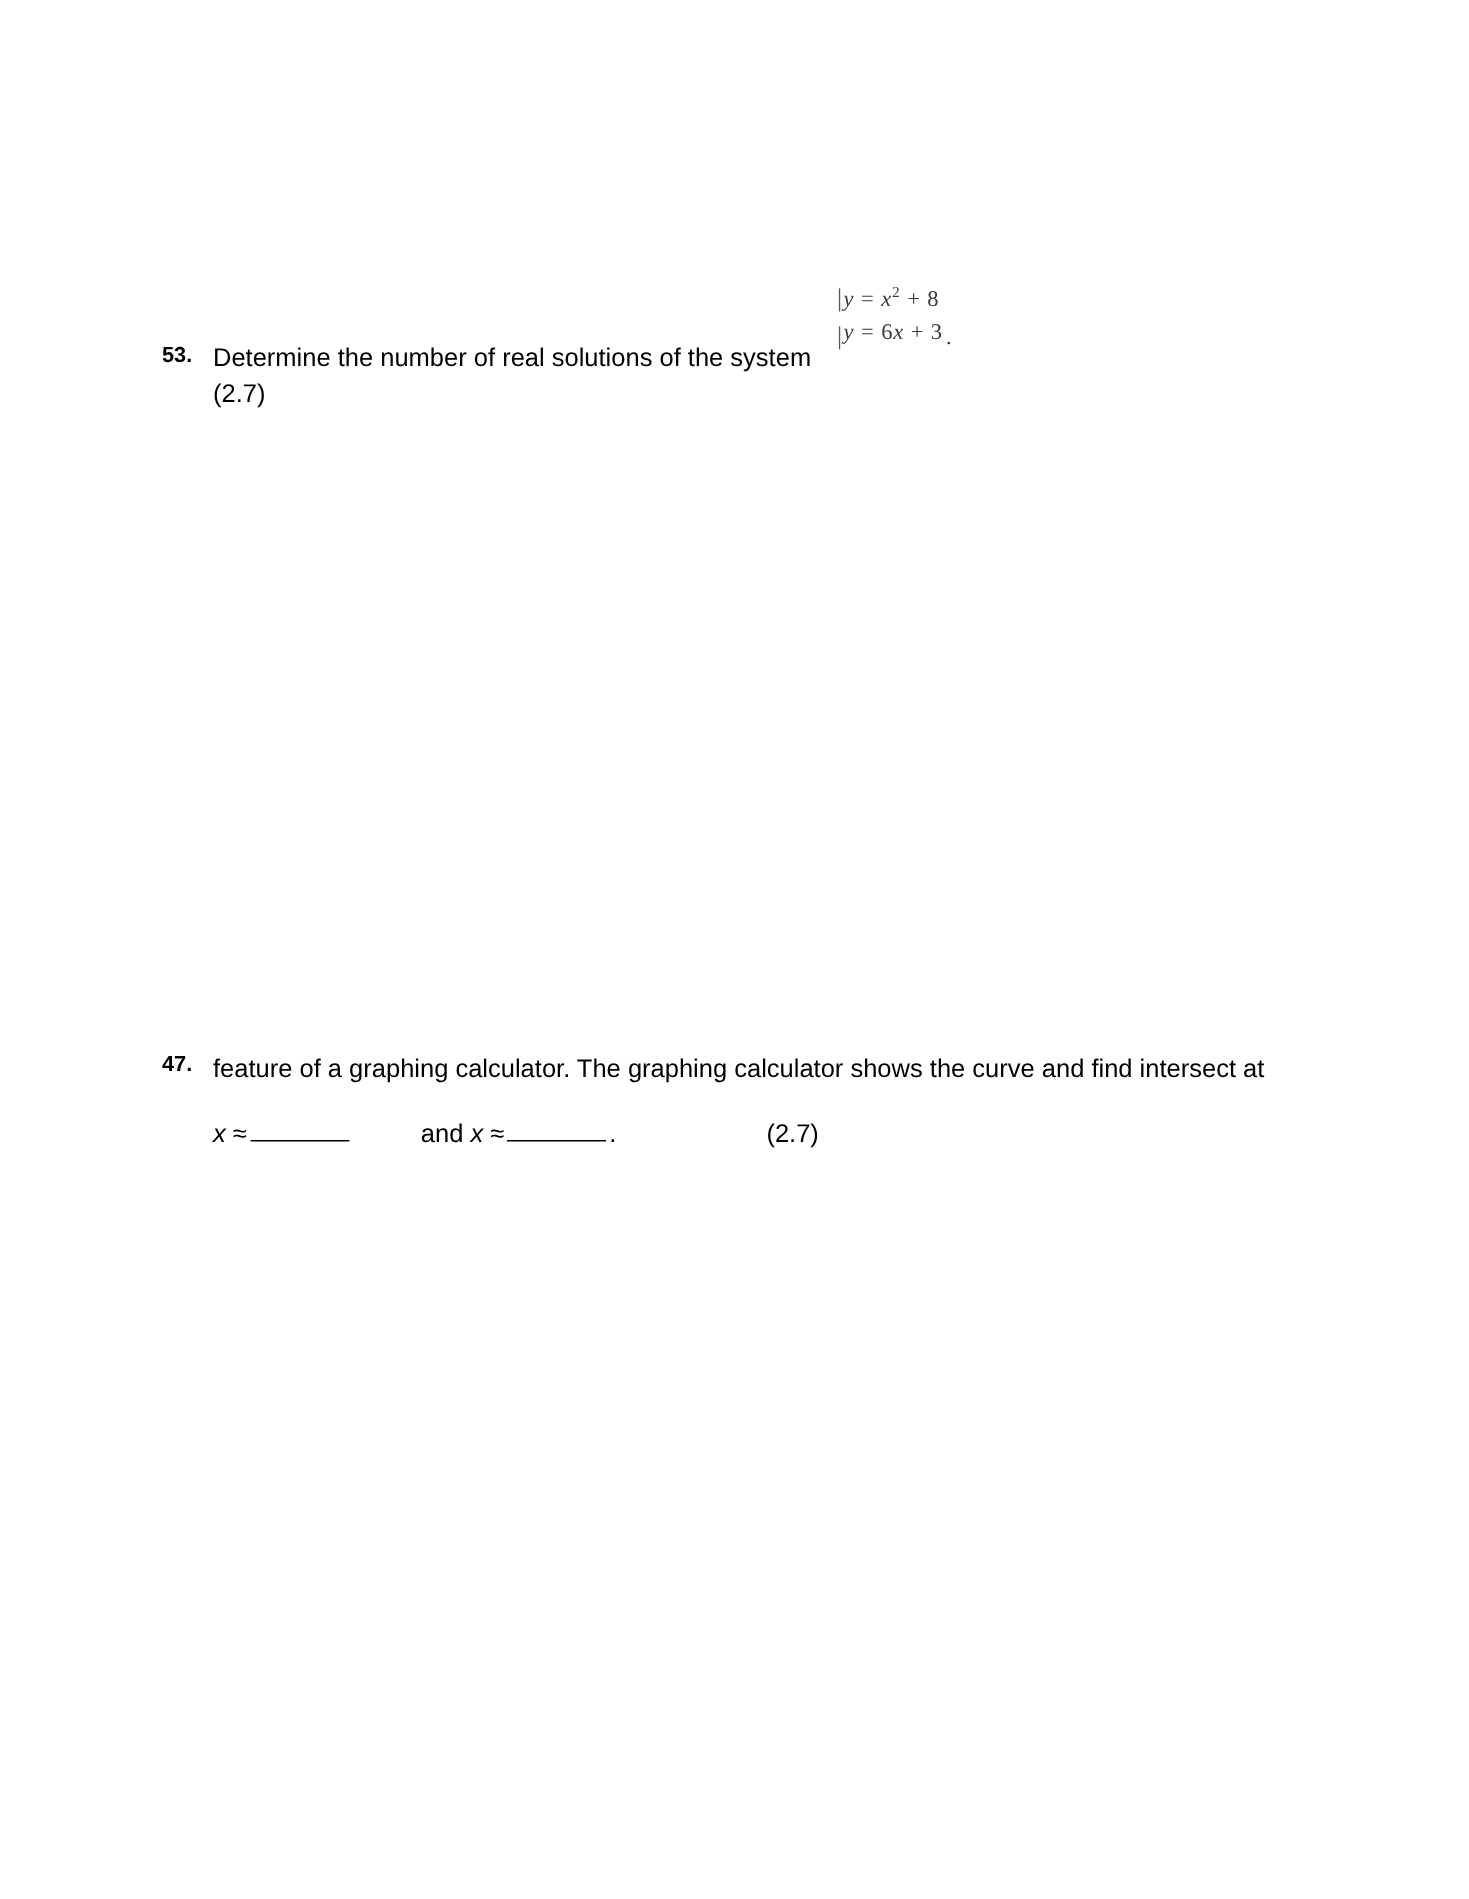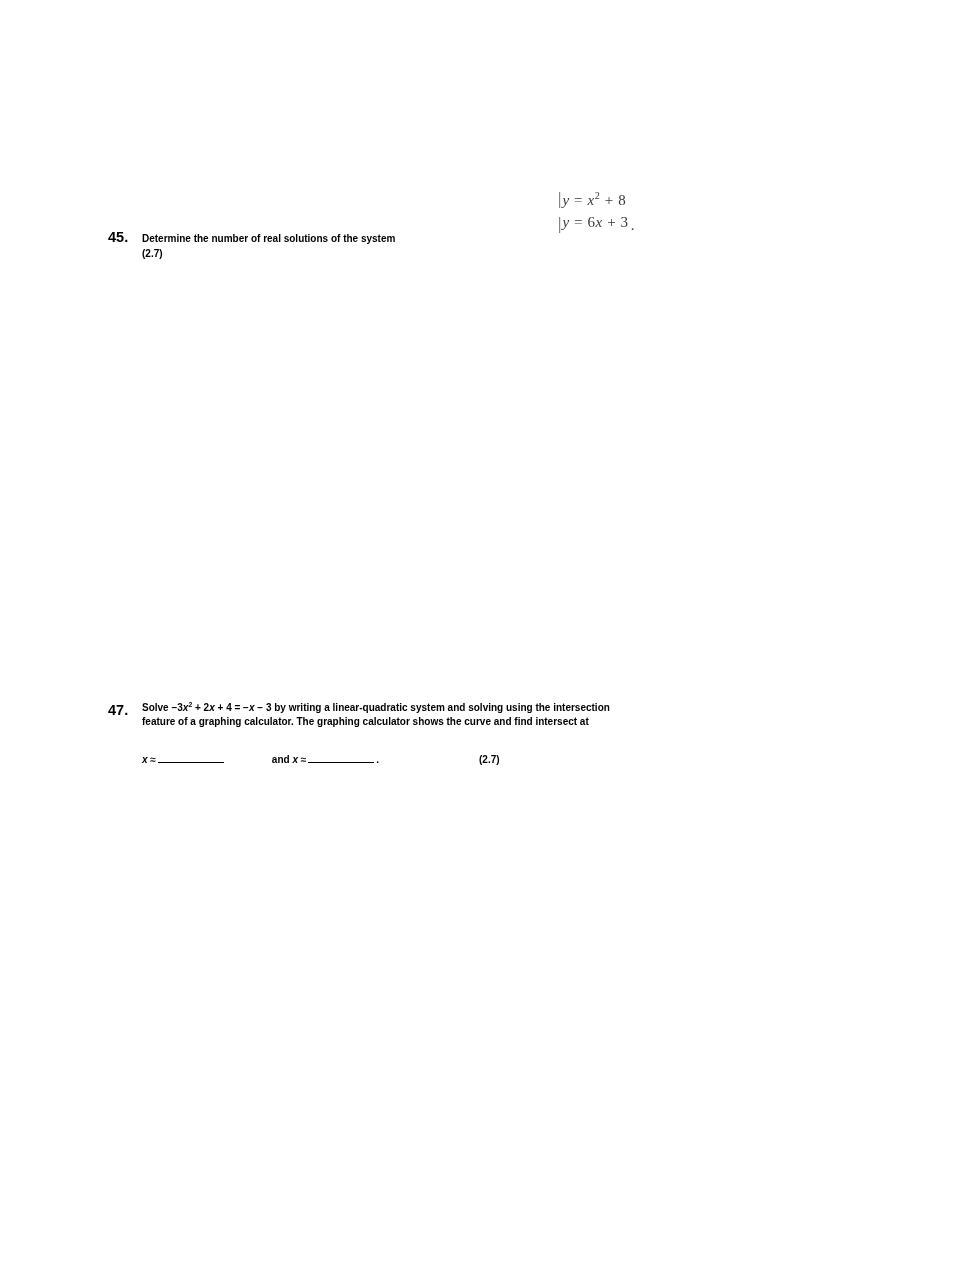--- a/index.html
+++ b/index.html
@@ -31,23 +31,22 @@
     line-height: 1.35;
     white-space: nowrap;
   }
   .num.plain {
     font-weight: normal;
   }
   .num.plain .dot {
     font-weight: bold;
   }
   .body-text {
-    font-size: 10px;
+    font-size: 17px;
     line-height: 1.35;
-    font-weight: bold;
   }
   .italic {
     font-style: italic;
   }
   sup {
     font-size: 0.68em;
     vertical-align: super;
     line-height: 0;
   }
 
@@ -149,21 +148,21 @@
   }
   #p47 .gap1 { display: inline-block; width: 46px; }
   #p47 .gap2 { display: inline-block; width: 100px; }
 </style>
 </head>
 <body>
 
 <div class="page">
 
   <div class="problem" id="p45">
-    <div class="num">45.</div>
+    <div class="num">53.</div>
     <div class="content">
       <div class="line1">
         <span class="body-text">Determine the number of real solutions of the system</span>
       </div>
       <span class="ref body-text">(2.7)</span>
 
       <div class="eqsys">
         <div class="brace-col">
           <span>|</span>
           <span>|</span>
@@ -178,23 +177,20 @@
         </div>
         <div class="period">.</div>
       </div>
     </div>
   </div>
 
 
   <div class="problem" id="p47">
     <div class="num">47.</div>
     <div class="content">
-      <div class="line body-text">
-        Solve −3<span class="italic">x</span><sup>2</sup> + 2<span class="italic">x</span> + 4 = −<span class="italic">x</span> − 3 by writing a linear-quadratic system and solving using the intersection
-      </div>
       <div class="line body-text">feature of a graphing calculator.  The graphing calculator shows the curve and find intersect at</div>
       <div class="answer-row body-text">
         <span><span class="italic">x</span> ≈</span>
         <span class="blank"></span>
         <span class="gap1"></span>
         <span>and <span class="italic">x</span> ≈</span>
         <span class="blank"></span>
         <span>.</span>
         <span class="gap2"></span>
         <span>(2.7)</span>

